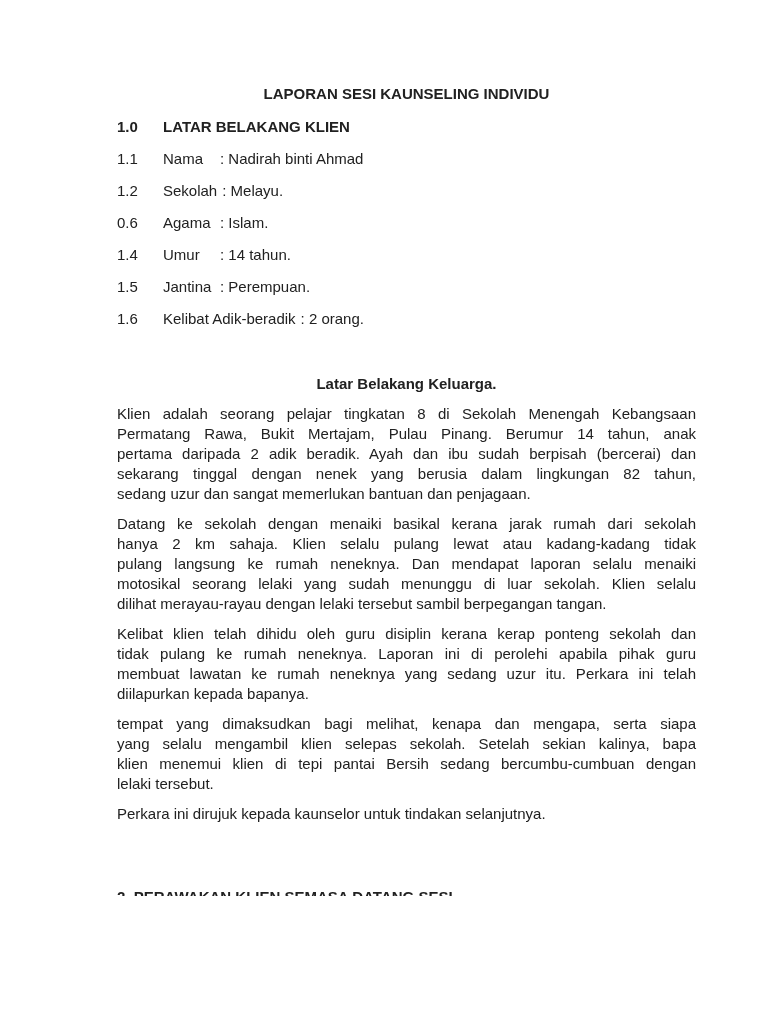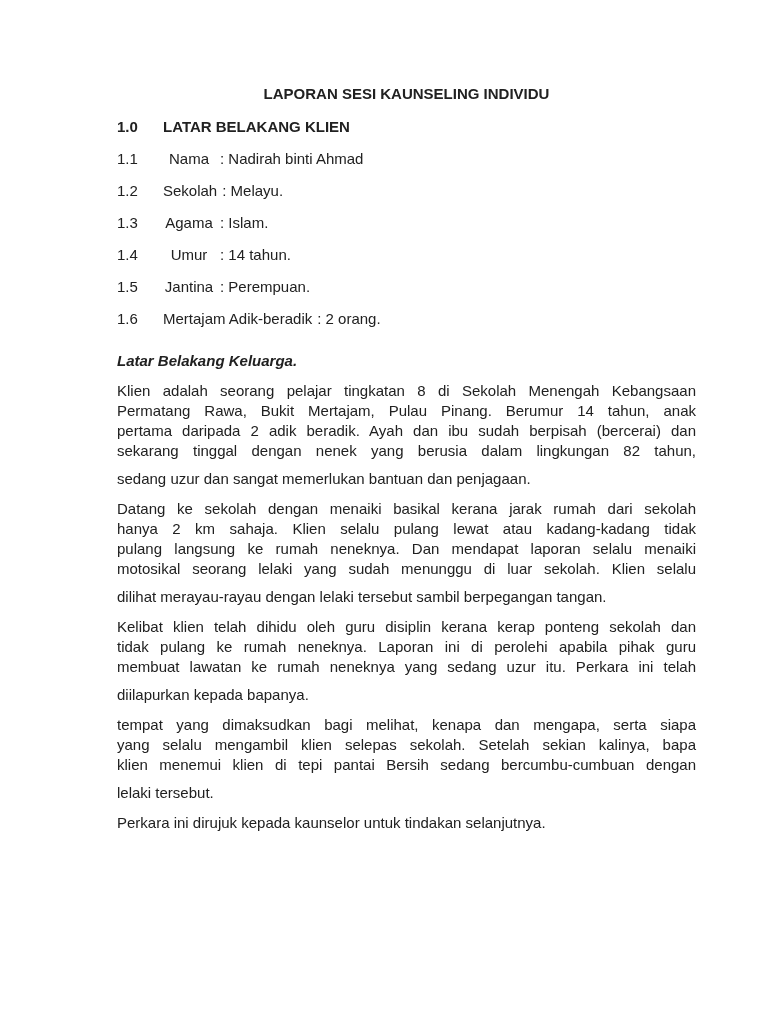--- a/index.html
+++ b/index.html
@@ -35,38 +35,36 @@
     width: 46px;
   }
   .item-row {
     margin-bottom: 12px;
     white-space: nowrap;
   }
   .it-label {
     display: inline-block;
     min-width: 52px;
     margin-right: 5px;
-    text-align: center;
   }
   .sub-heading {
     font-weight: bold;
-    font-style: italic;
-    margin-top: 22px;
+    margin-top: 45px;
+    text-align: center;
   }
   .para {
     margin-top: 10px;
   }
   .pline {
     text-align: justify;
     text-align-last: justify;
   }
   .pline.last {
     text-align: center;
     text-align-last: left;
-    margin-top: 8px;
   }
   .sec2-heading {
     font-weight: bold;
     margin-top: 63px;
   }
   .footer-pagenum {
     margin-top: 10px;
     text-align: center;
     font-family: "Liberation Serif", "DejaVu Serif", serif;
     font-size: 16px;
@@ -85,30 +83,30 @@
   </div>
 
   <div>
     <div class="item-row">
       <span class="num">1.1</span><span class="it-label">Nama</span><span>:</span> <span>Nadirah binti Ahmad</span>
     </div>
     <div class="item-row">
       <span class="num">1.2</span><span class="it-label">Sekolah</span><span>:</span> <span>Melayu.</span>
     </div>
     <div class="item-row">
-      <span class="num">1.3</span><span class="it-label">Agama</span><span>:</span> <span>Islam.</span>
+      <span class="num">0.6</span><span class="it-label">Agama</span><span>:</span> <span>Islam.</span>
     </div>
     <div class="item-row">
       <span class="num">1.4</span><span class="it-label">Umur</span><span>:</span> <span>14 tahun.</span>
     </div>
     <div class="item-row">
       <span class="num">1.5</span><span class="it-label">Jantina</span><span>:</span> <span>Perempuan.</span>
     </div>
     <div class="item-row">
-      <span class="num">1.6</span><span class="it-label">Mertajam Adik-beradik</span><span>:</span> <span>2 orang.</span>
+      <span class="num">1.6</span><span class="it-label">Kelibat Adik-beradik</span><span>:</span> <span>2 orang.</span>
     </div>
   </div>
 
   <div class="sub-heading">Latar Belakang Keluarga.</div>
 
   <div id="paragraphs">
       <div class="para">
         <div class="pline">Klien adalah seorang pelajar tingkatan 8 di Sekolah Menengah Kebangsaan</div>
         <div class="pline">Permatang Rawa, Bukit Mertajam, Pulau Pinang. Berumur 14 tahun, anak</div>
         <div class="pline">pertama daripada 2 adik beradik. Ayah dan ibu sudah berpisah (bercerai) dan</div>

